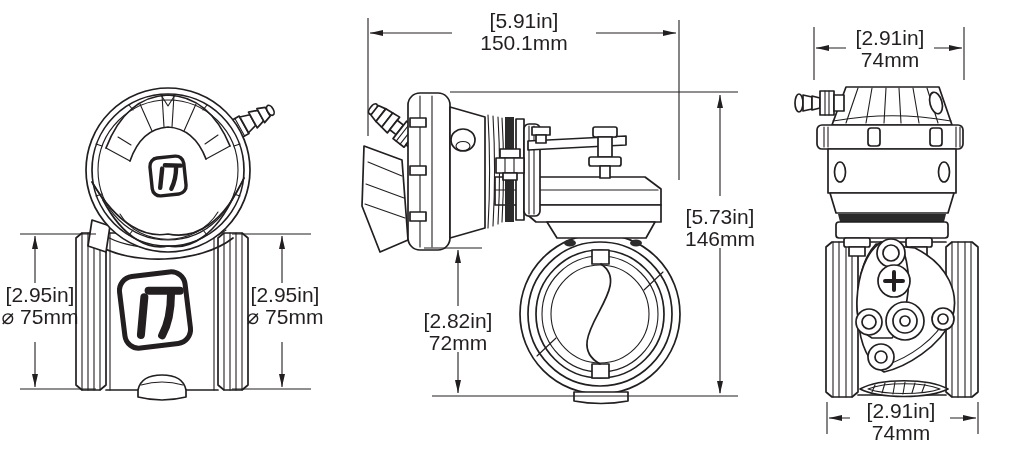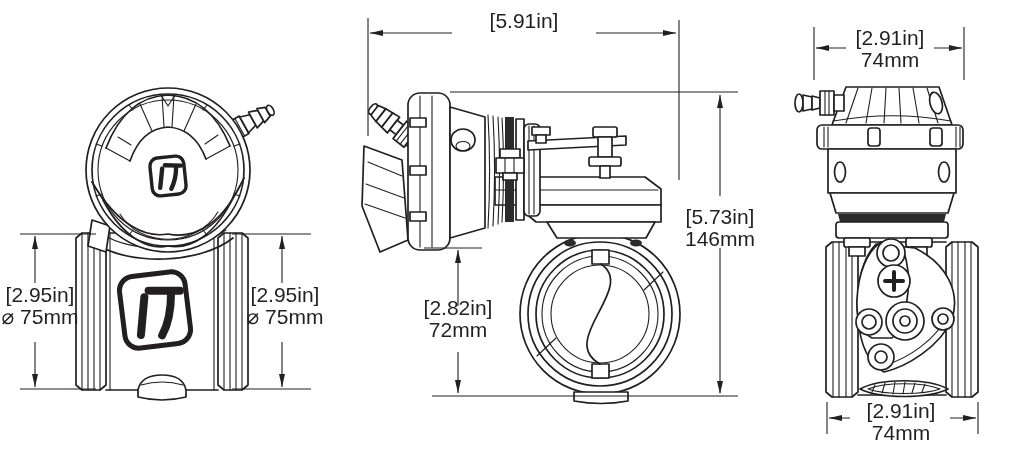--- a/index.html
+++ b/index.html
@@ -242,20 +242,21 @@
 
     <path class="dim-ln" d="M827,402 V434 M978,402 V434"></path>
     <path class="dim-ln" d="M829,418 H850 M950,418 H976"></path>
     <polygon class="ar" points="829,418 842,415 842,421"></polygon>
     <polygon class="ar" points="976,418 963,415 963,421"></polygon>
   </g>
 </svg>
 
   <div class="dim" style="left:452px;top:10px;width:144px">
     <span>[5.91in]</span>
+    <span>150.1mm</span>
   </div>
 
   <div class="dim" style="left:818px;top:27px;width:144px">
     <span>[2.91in]</span>
     <span>74mm</span>
   </div>
 
   <div class="dim" style="left:-4px;top:284px;width:88px">
     <span>[2.95in]</span>
     <span>⌀ 75mm</span>
@@ -264,21 +265,21 @@
   <div class="dim" style="left:241px;top:284px;width:88px">
     <span>[2.95in]</span>
     <span>⌀ 75mm</span>
   </div>
 
   <div class="dim" style="left:680px;top:206px;width:80px">
     <span>[5.73in]</span>
     <span>146mm</span>
   </div>
 
-  <div class="dim" style="left:418px;top:297px;width:80px">
+  <div class="dim" style="left:418px;top:310px;width:80px">
     <span>[2.82in]</span>
     <span>72mm</span>
   </div>
 
   <div class="dim" style="left:829px;top:400px;width:144px">
     <span>[2.91in]</span>
     <span>74mm</span>
   </div>
 
 </div>

